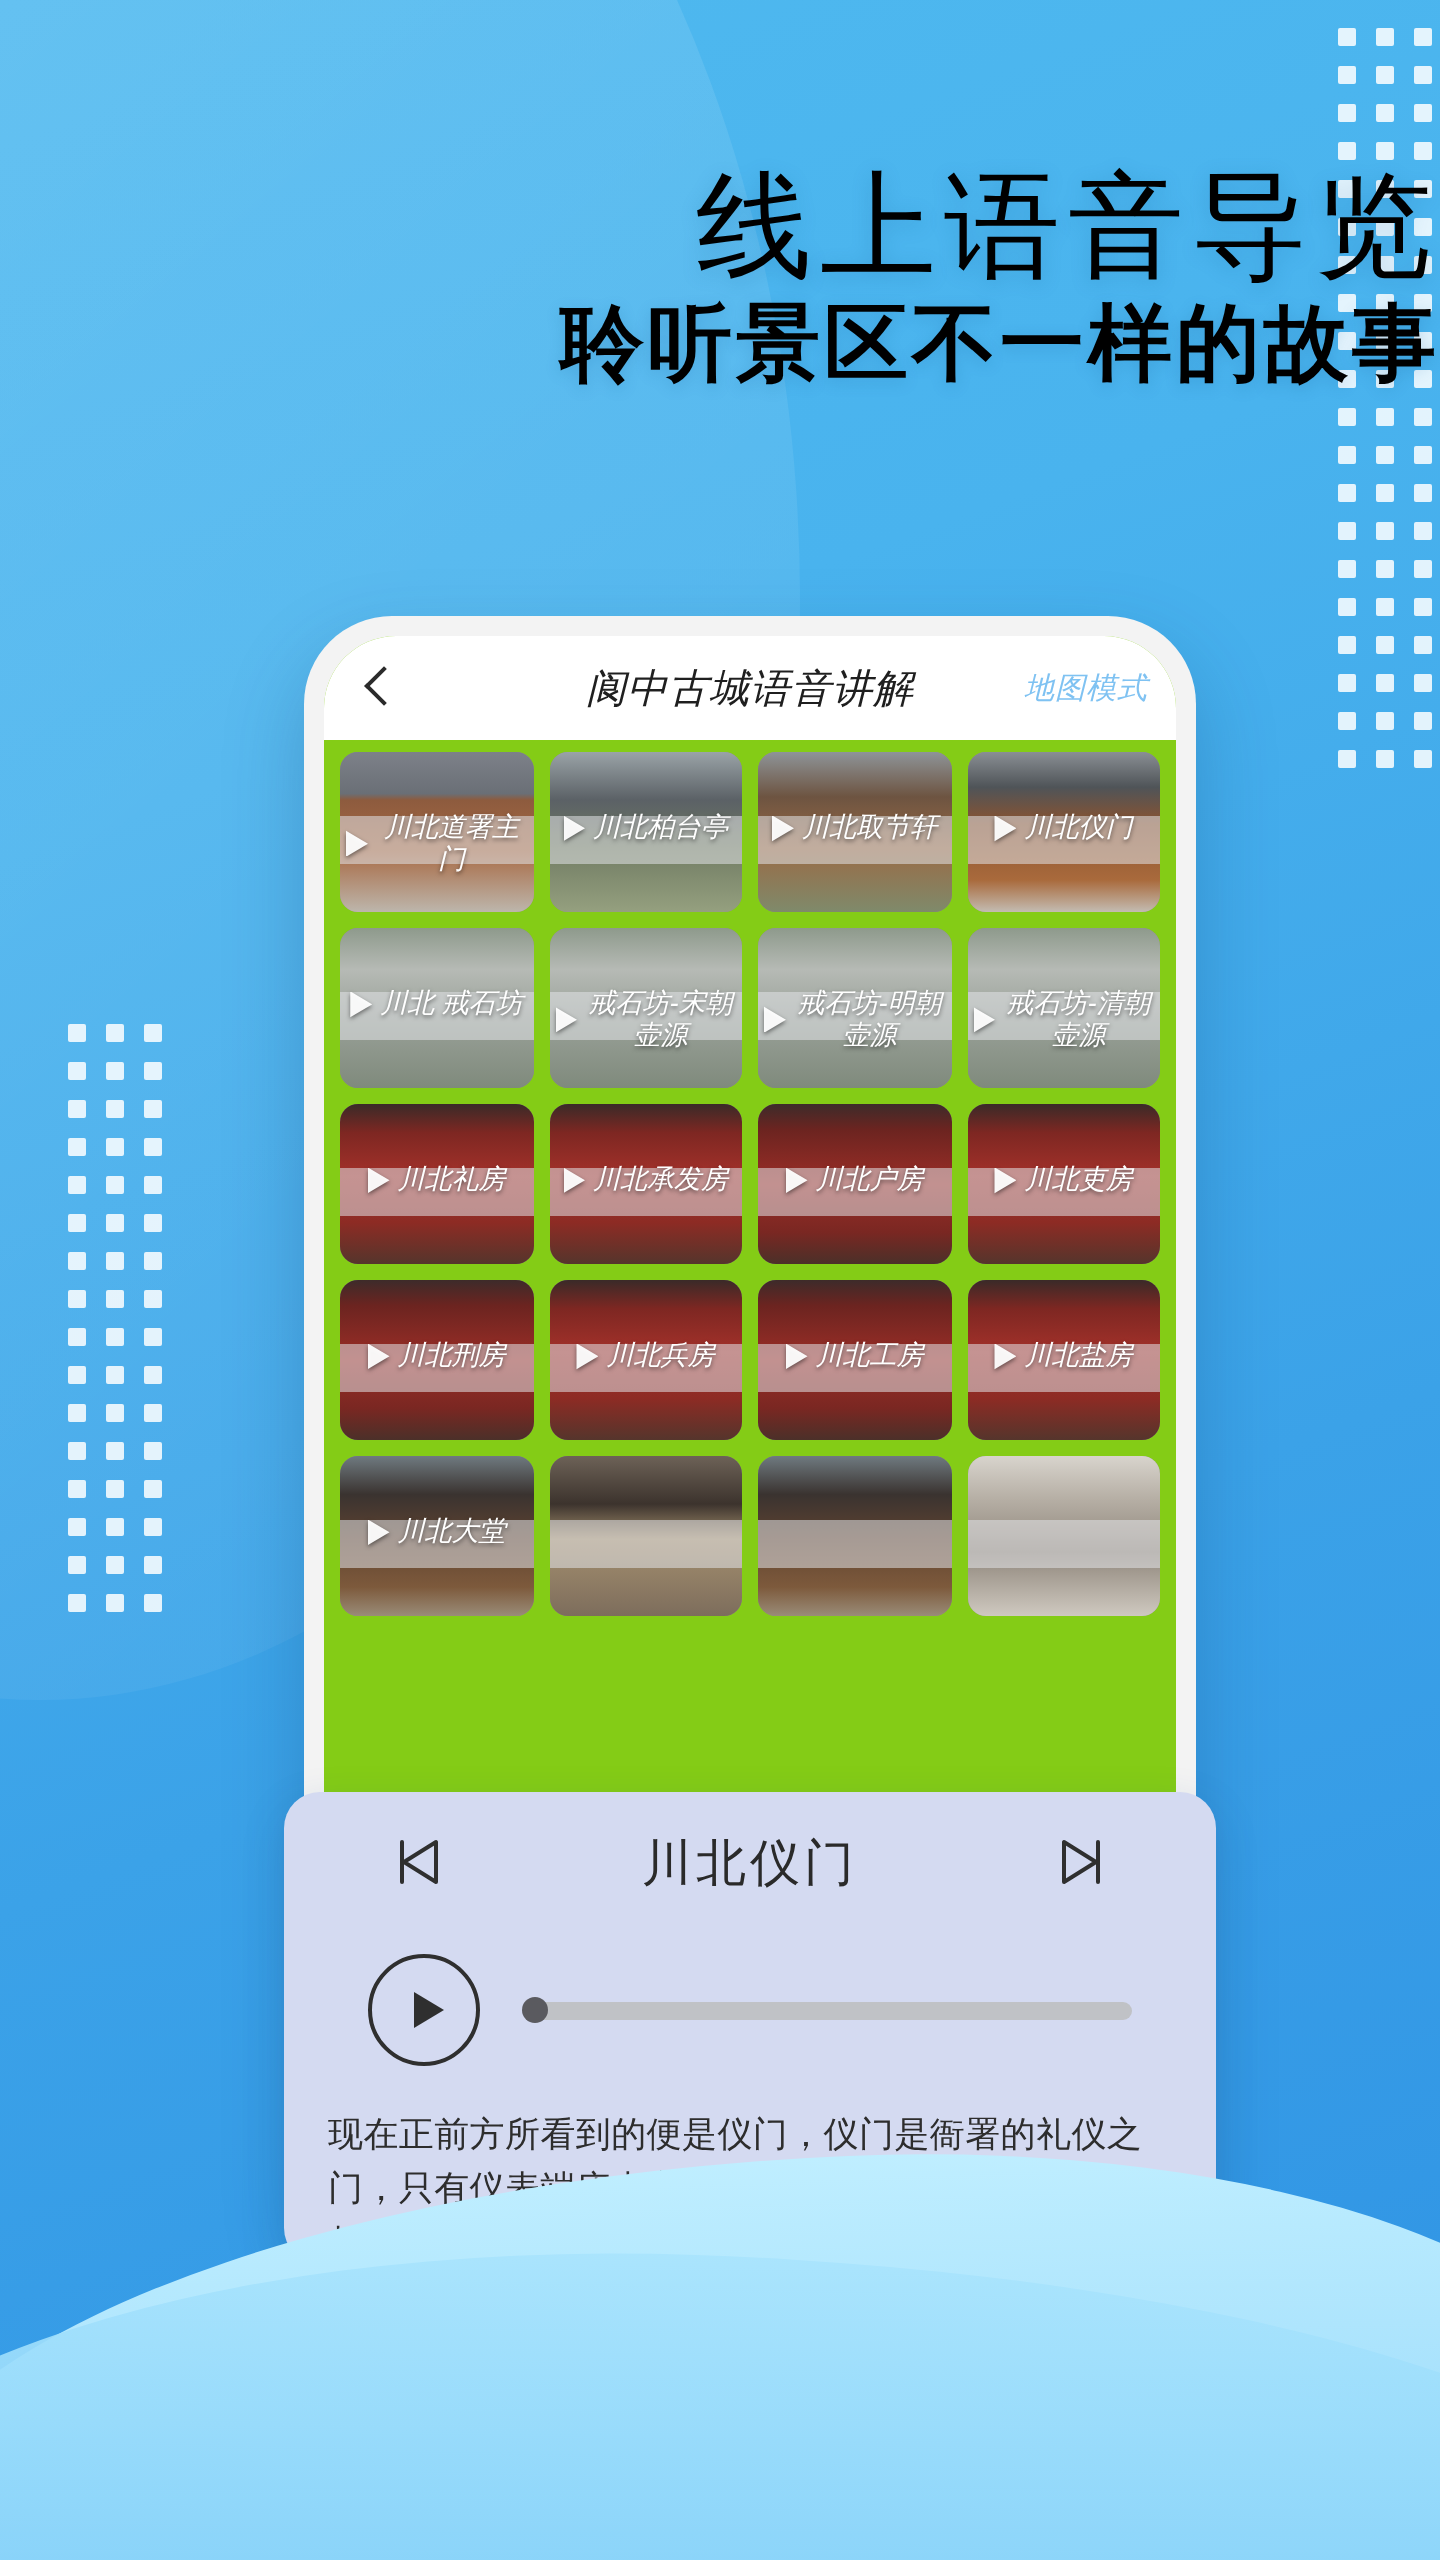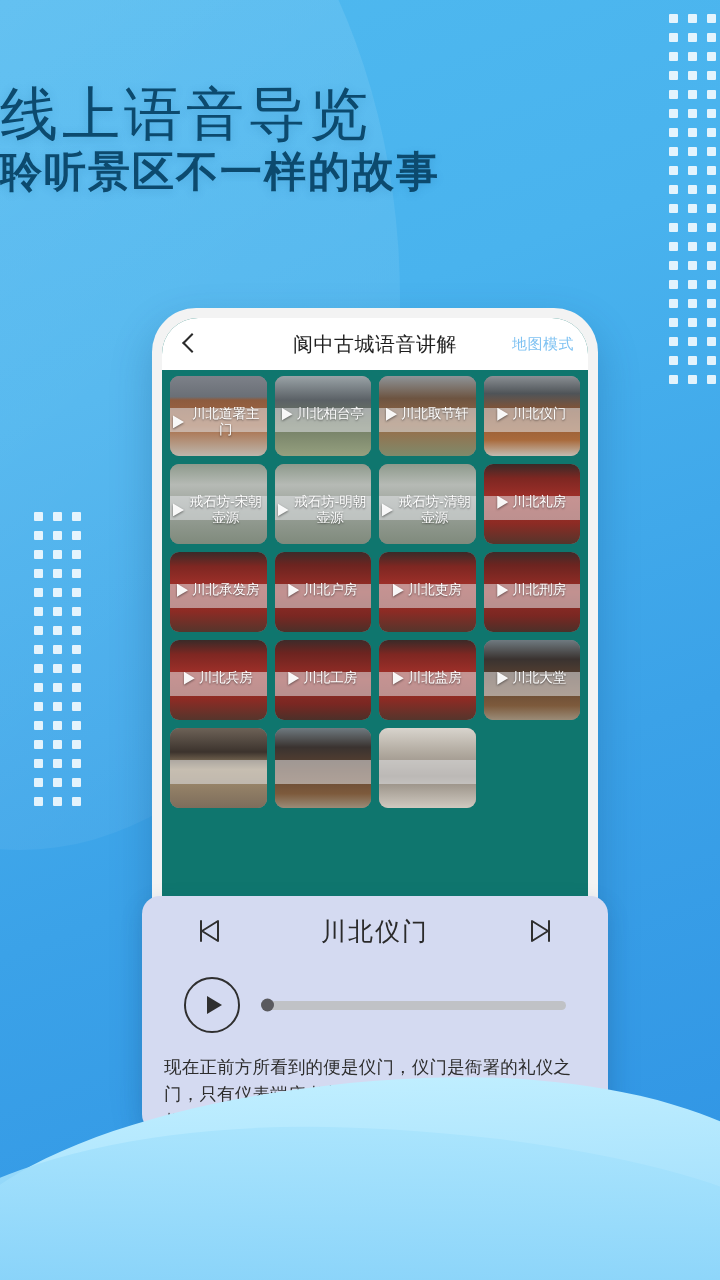--- a/index.html
+++ b/index.html
@@ -29,38 +29,38 @@
     border-radius:48% 52% 0 0 / 46% 34% 0 0;
     transform:rotate(2deg);
     opacity:.92;
   }
   .dots{position:absolute;display:grid;gap:10px;}
   .dots span{width:9px;height:9px;background:#ffffff;border-radius:1px;opacity:.85;}
   .dots-tr{right:4px;top:14px;grid-template-columns:repeat(3,9px);}
   .dots-l{left:34px;top:512px;grid-template-columns:repeat(3,9px);}
 
   
-  .hero{position:absolute;left:0;right:0;top:82px;text-align:left;color:#0c4a6e;}
+  .hero{position:absolute;left:0;right:0;top:82px;text-align:right;color:#000000;}
   .hero-title{
     font-size:58px;line-height:1.12;letter-spacing:4px;font-weight:400;
     text-shadow:0 2px 10px rgba(18,90,150,.22);
   }
   .hero-sub{
     font-size:42px;line-height:1.2;letter-spacing:2px;font-weight:700;
     text-shadow:0 2px 8px rgba(18,90,150,.2);
   }
 
   
   .phone{
     position:absolute;left:152px;top:308px;width:446px;height:822px;
     background:#f3f3f3;border-radius:44px;
     box-shadow:0 18px 40px rgba(14,70,120,.28);
     overflow:hidden;
   }
-  .screen{position:absolute;left:10px;top:10px;right:10px;bottom:10px;background:#0f766e;border-radius:36px;overflow:hidden;}
+  .screen{position:absolute;left:10px;top:10px;right:10px;bottom:10px;background:#84cc16;border-radius:36px;overflow:hidden;font-style:italic;}
 
   .appbar{height:52px;display:flex;align-items:center;padding:0 14px;background:#fff;position:relative;}
   .back-icon{width:26px;height:26px;flex:0 0 26px;position:relative;cursor:pointer;}
   .back-icon::before{
     content:"";position:absolute;left:9px;top:5px;width:12px;height:12px;
     border-left:2.4px solid #2b2b2b;border-bottom:2.4px solid #2b2b2b;
     transform:rotate(45deg);
   }
   .appbar-title{
     position:absolute;left:0;right:0;text-align:center;font-size:20px;color:#1f1f1f;
@@ -308,20 +308,28 @@
               <span class="tri hollow"></span>
               <span class="label">川北取节轩</span>
             </div>
           </div>
           <div class="cell">
             <div class="art door"></div>
             <div class="band"></div>
             <div class="caption">
               <span class="tri hollow"></span>
               <span class="label">川北仪门</span>
+            </div>
+          </div>
+          <div class="cell">
+            <div class="art stone"></div>
+            <div class="band"></div>
+            <div class="caption">
+              <span class="tri hollow"></span>
+              <span class="label">川北 戒石坊</span>
             </div>
           </div>
           <div class="cell">
             <div class="art stone"></div>
             <div class="band"></div>
             <div class="caption">
               <span class="tri hollow"></span>
               <span class="label">戒石坊-宋朝壶源</span>
             </div>
           </div>

